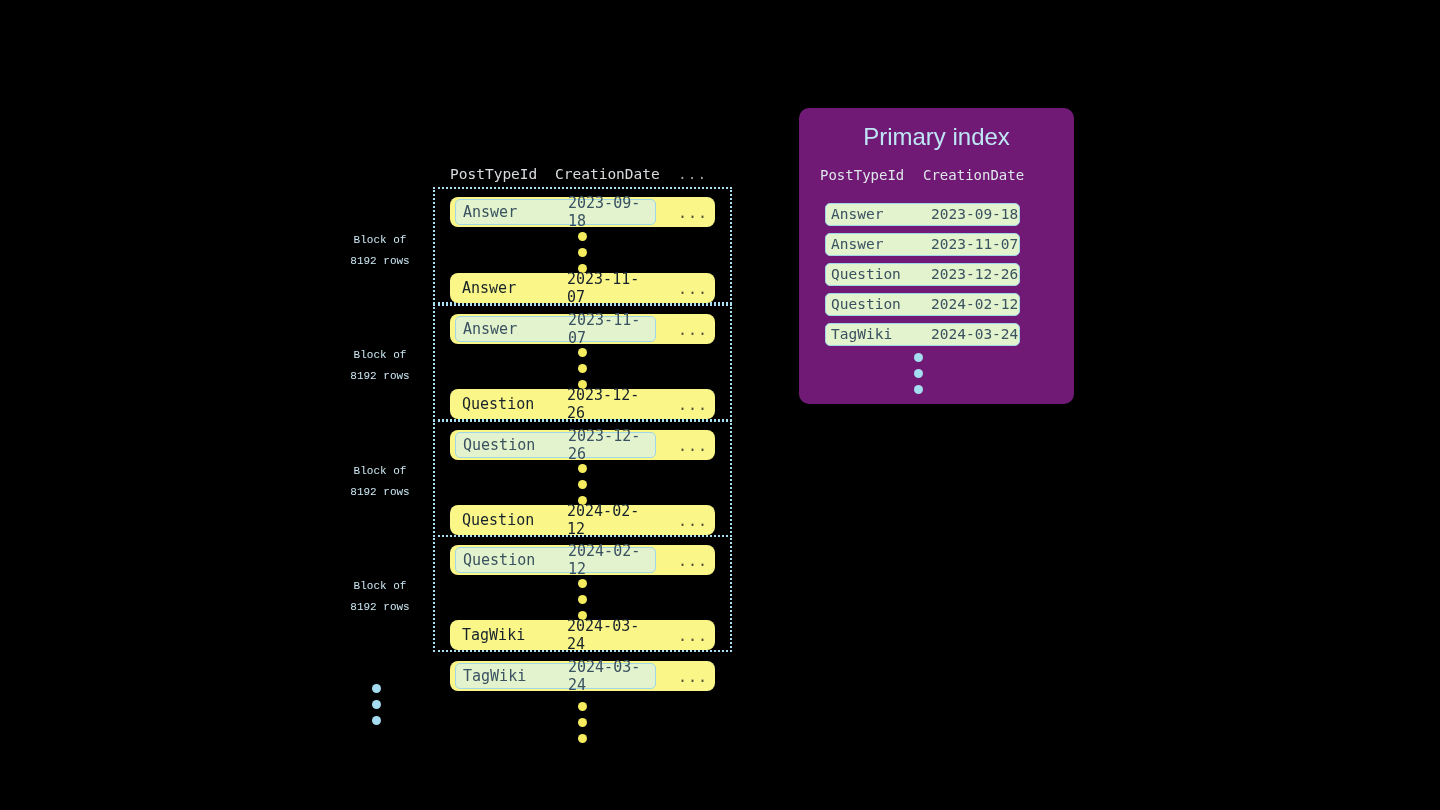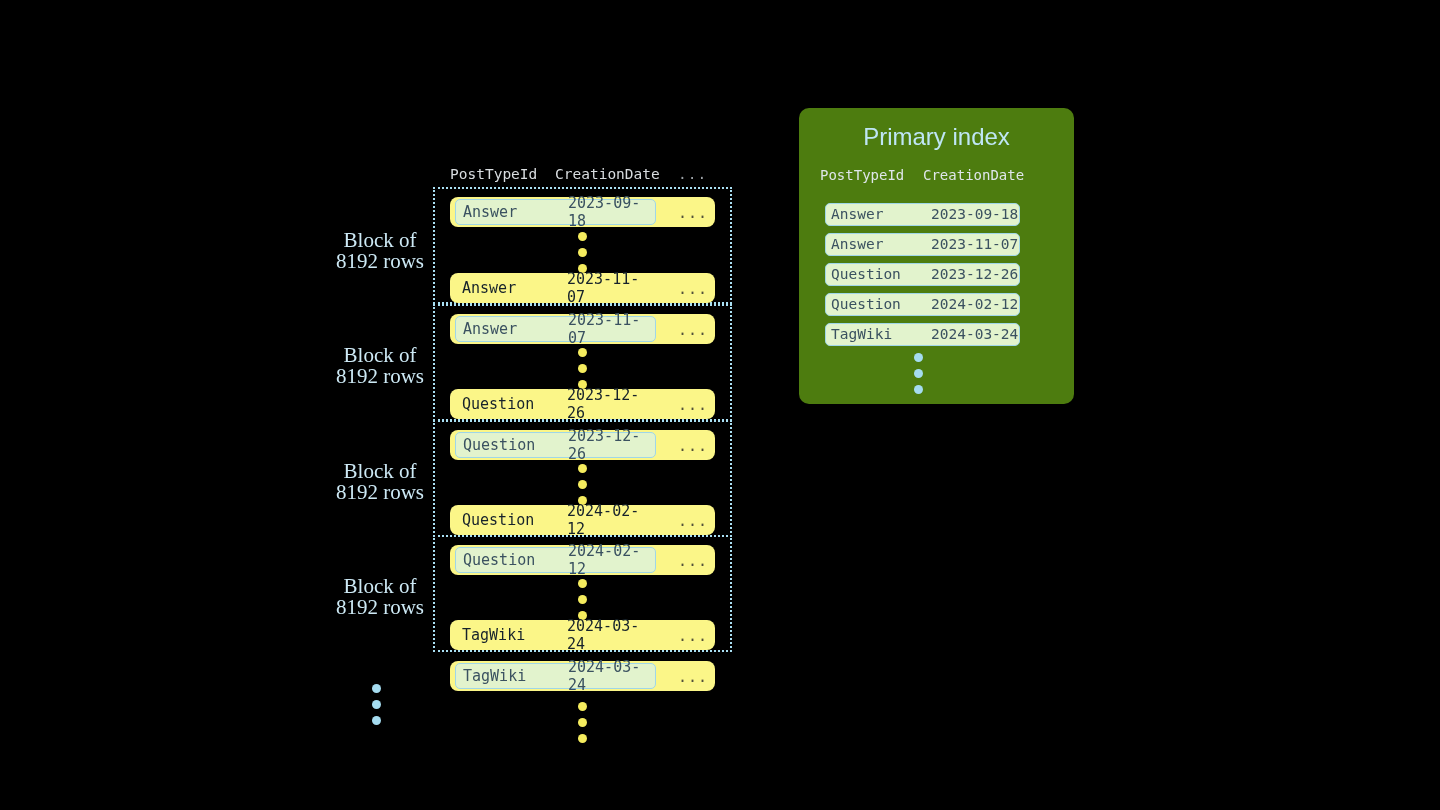--- a/index.html
+++ b/index.html
@@ -82,22 +82,22 @@
   #block-1 { top: 69px;  height: 117px; }
   #block-2 { top: 186px; height: 117px; }
   #block-3 { top: 302px; height: 117px; }
   #block-4 { top: 417px; height: 117px; }
 
   .block-label {
     position: absolute;
     width: 100px;
     left: 0px;
     text-align: center;
-    font-family: Liberation Serif, serif;
-    font-size: 21px;
+    font-family: Liberation Mono, monospace;
+    font-size: 11px;
     line-height: 21px;
     color: #cde9f5;
   }
   #label-1 { top: 112px; }
   #label-2 { top: 227px; }
   #label-3 { top: 343px; }
   #label-4 { top: 458px; }
 
   
   .row {
@@ -197,21 +197,21 @@
     margin-bottom: 7px;
   }
 
   
   #primary-index {
     position: absolute;
     left: 799px;
     top: 108px;
     width: 275px;
     height: 296px;
-    background: #4d7c0f;
+    background: #701a75;
     border-radius: 10px;
   }
   .index-title {
     position: absolute;
     left: 0;
     top: 15px;
     width: 100%;
     text-align: center;
     font-family: "Liberation Sans", sans-serif;
     font-size: 24px;

